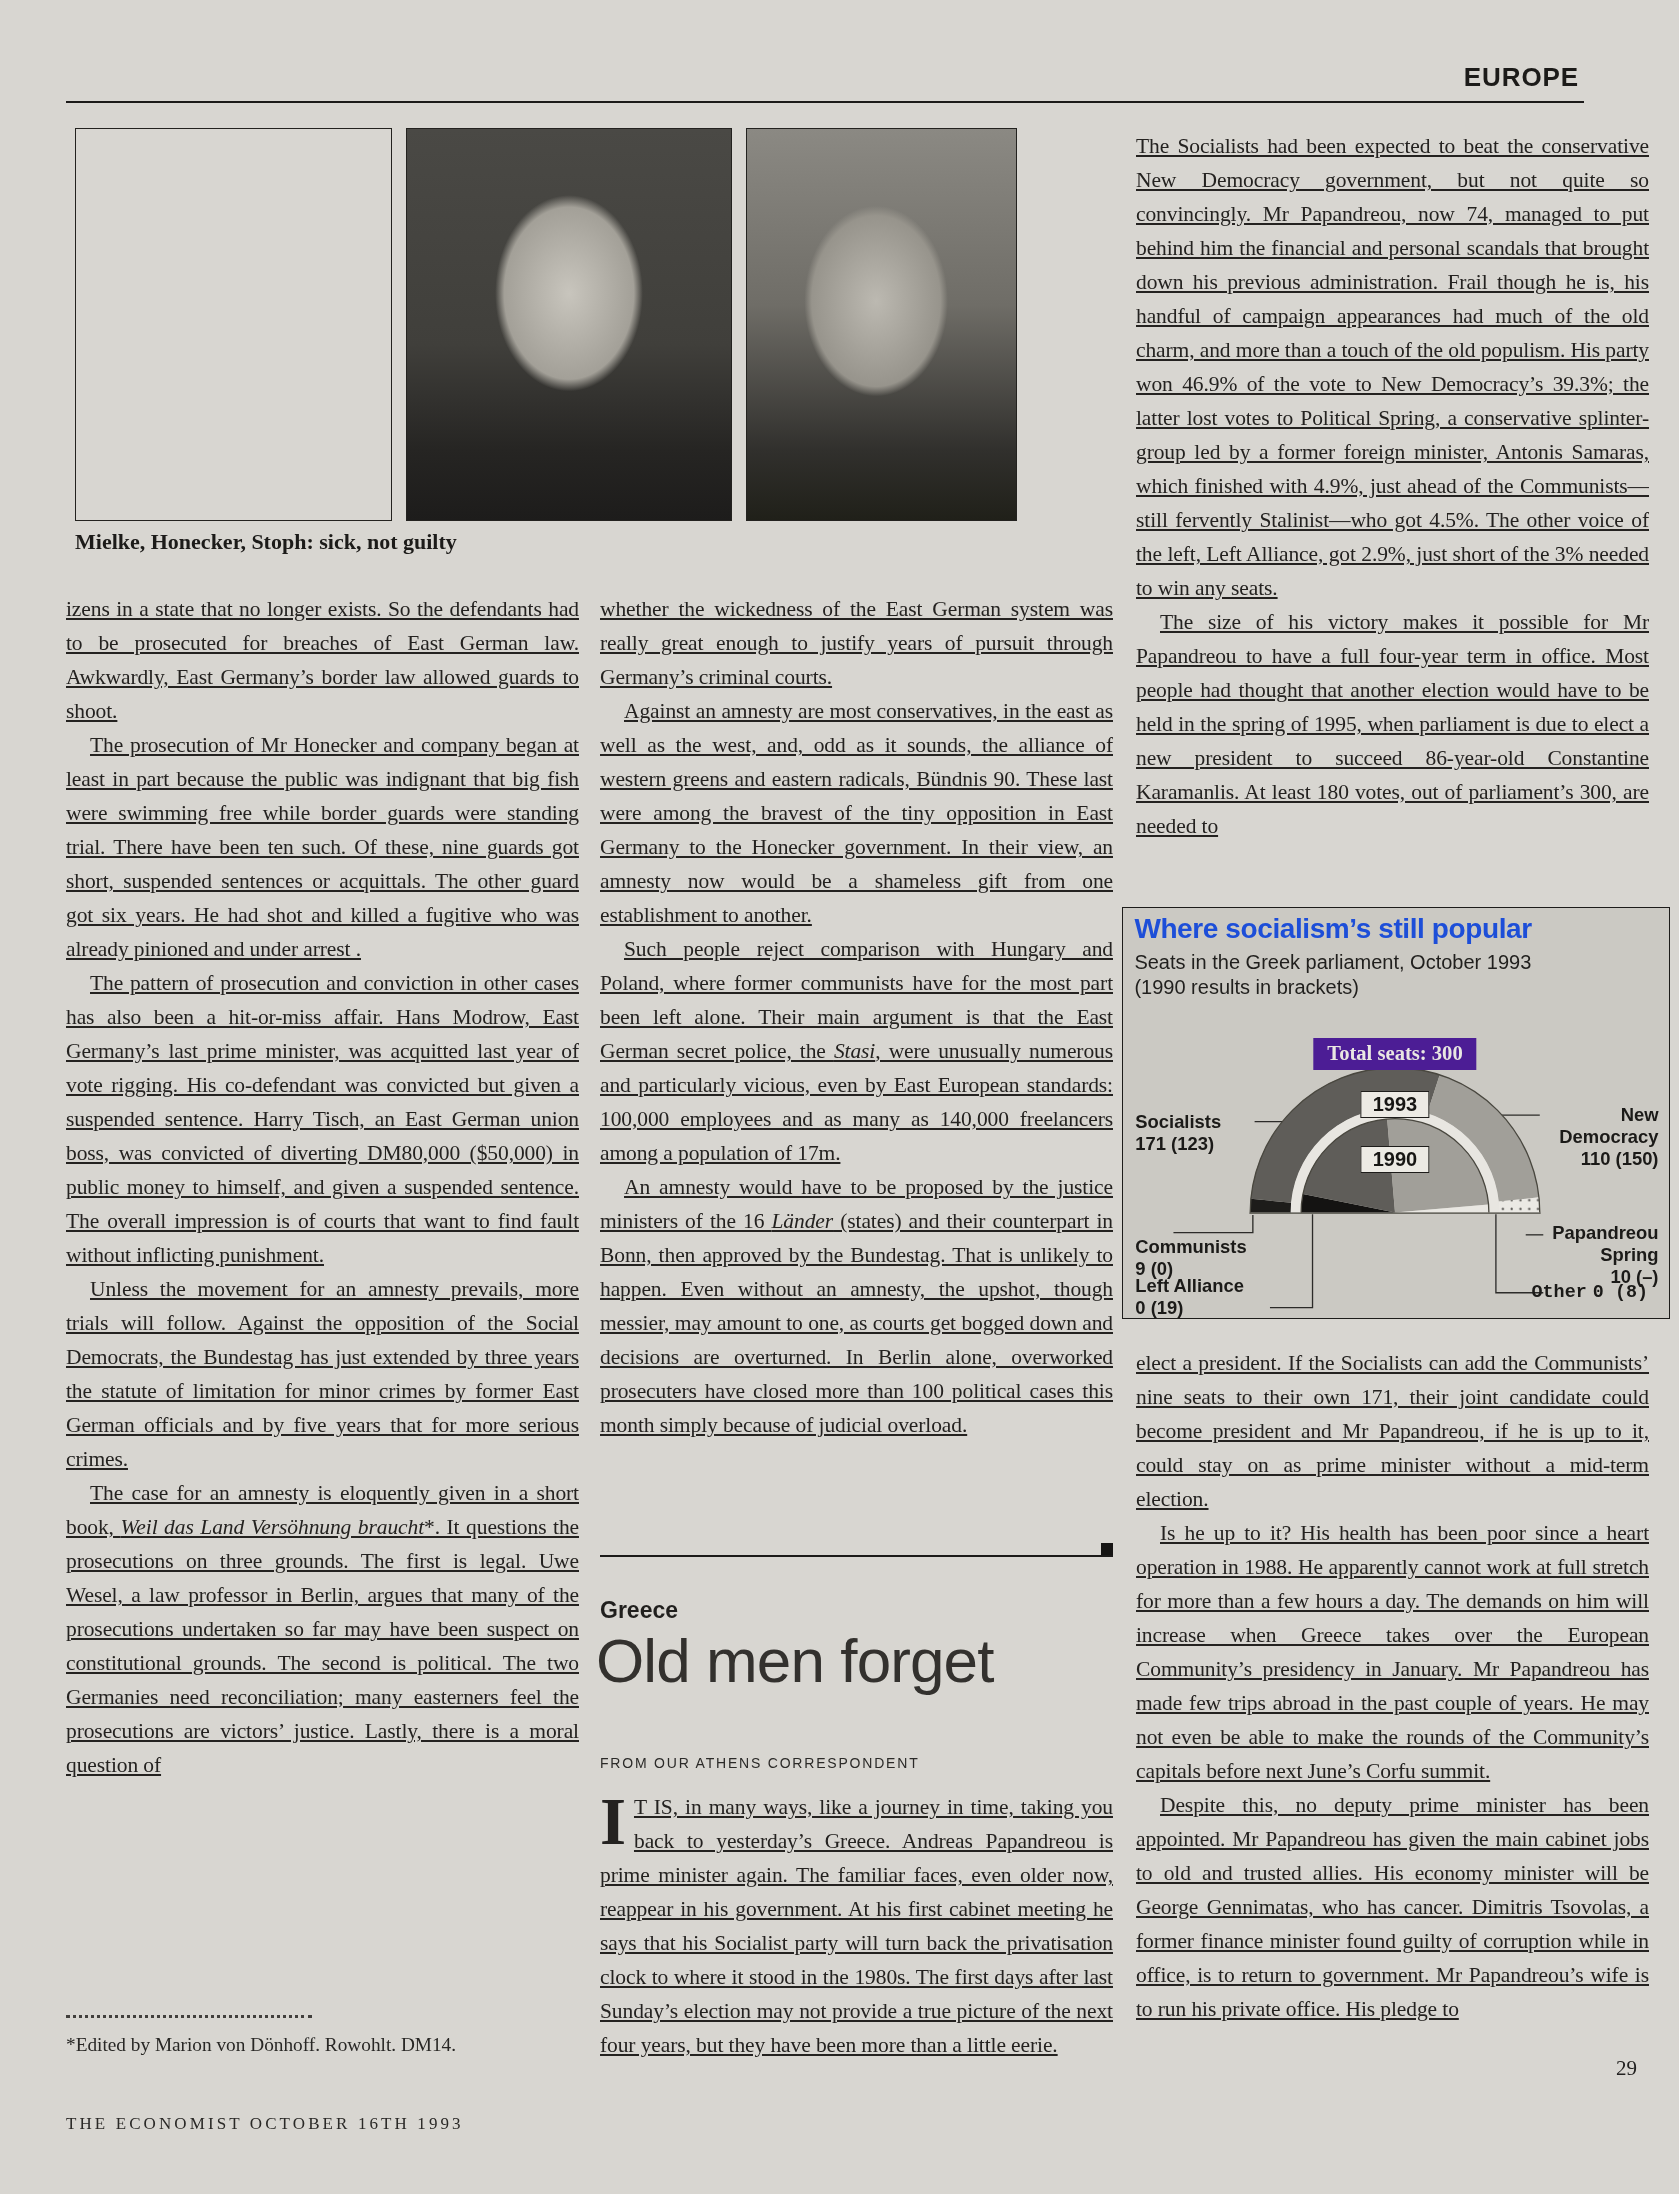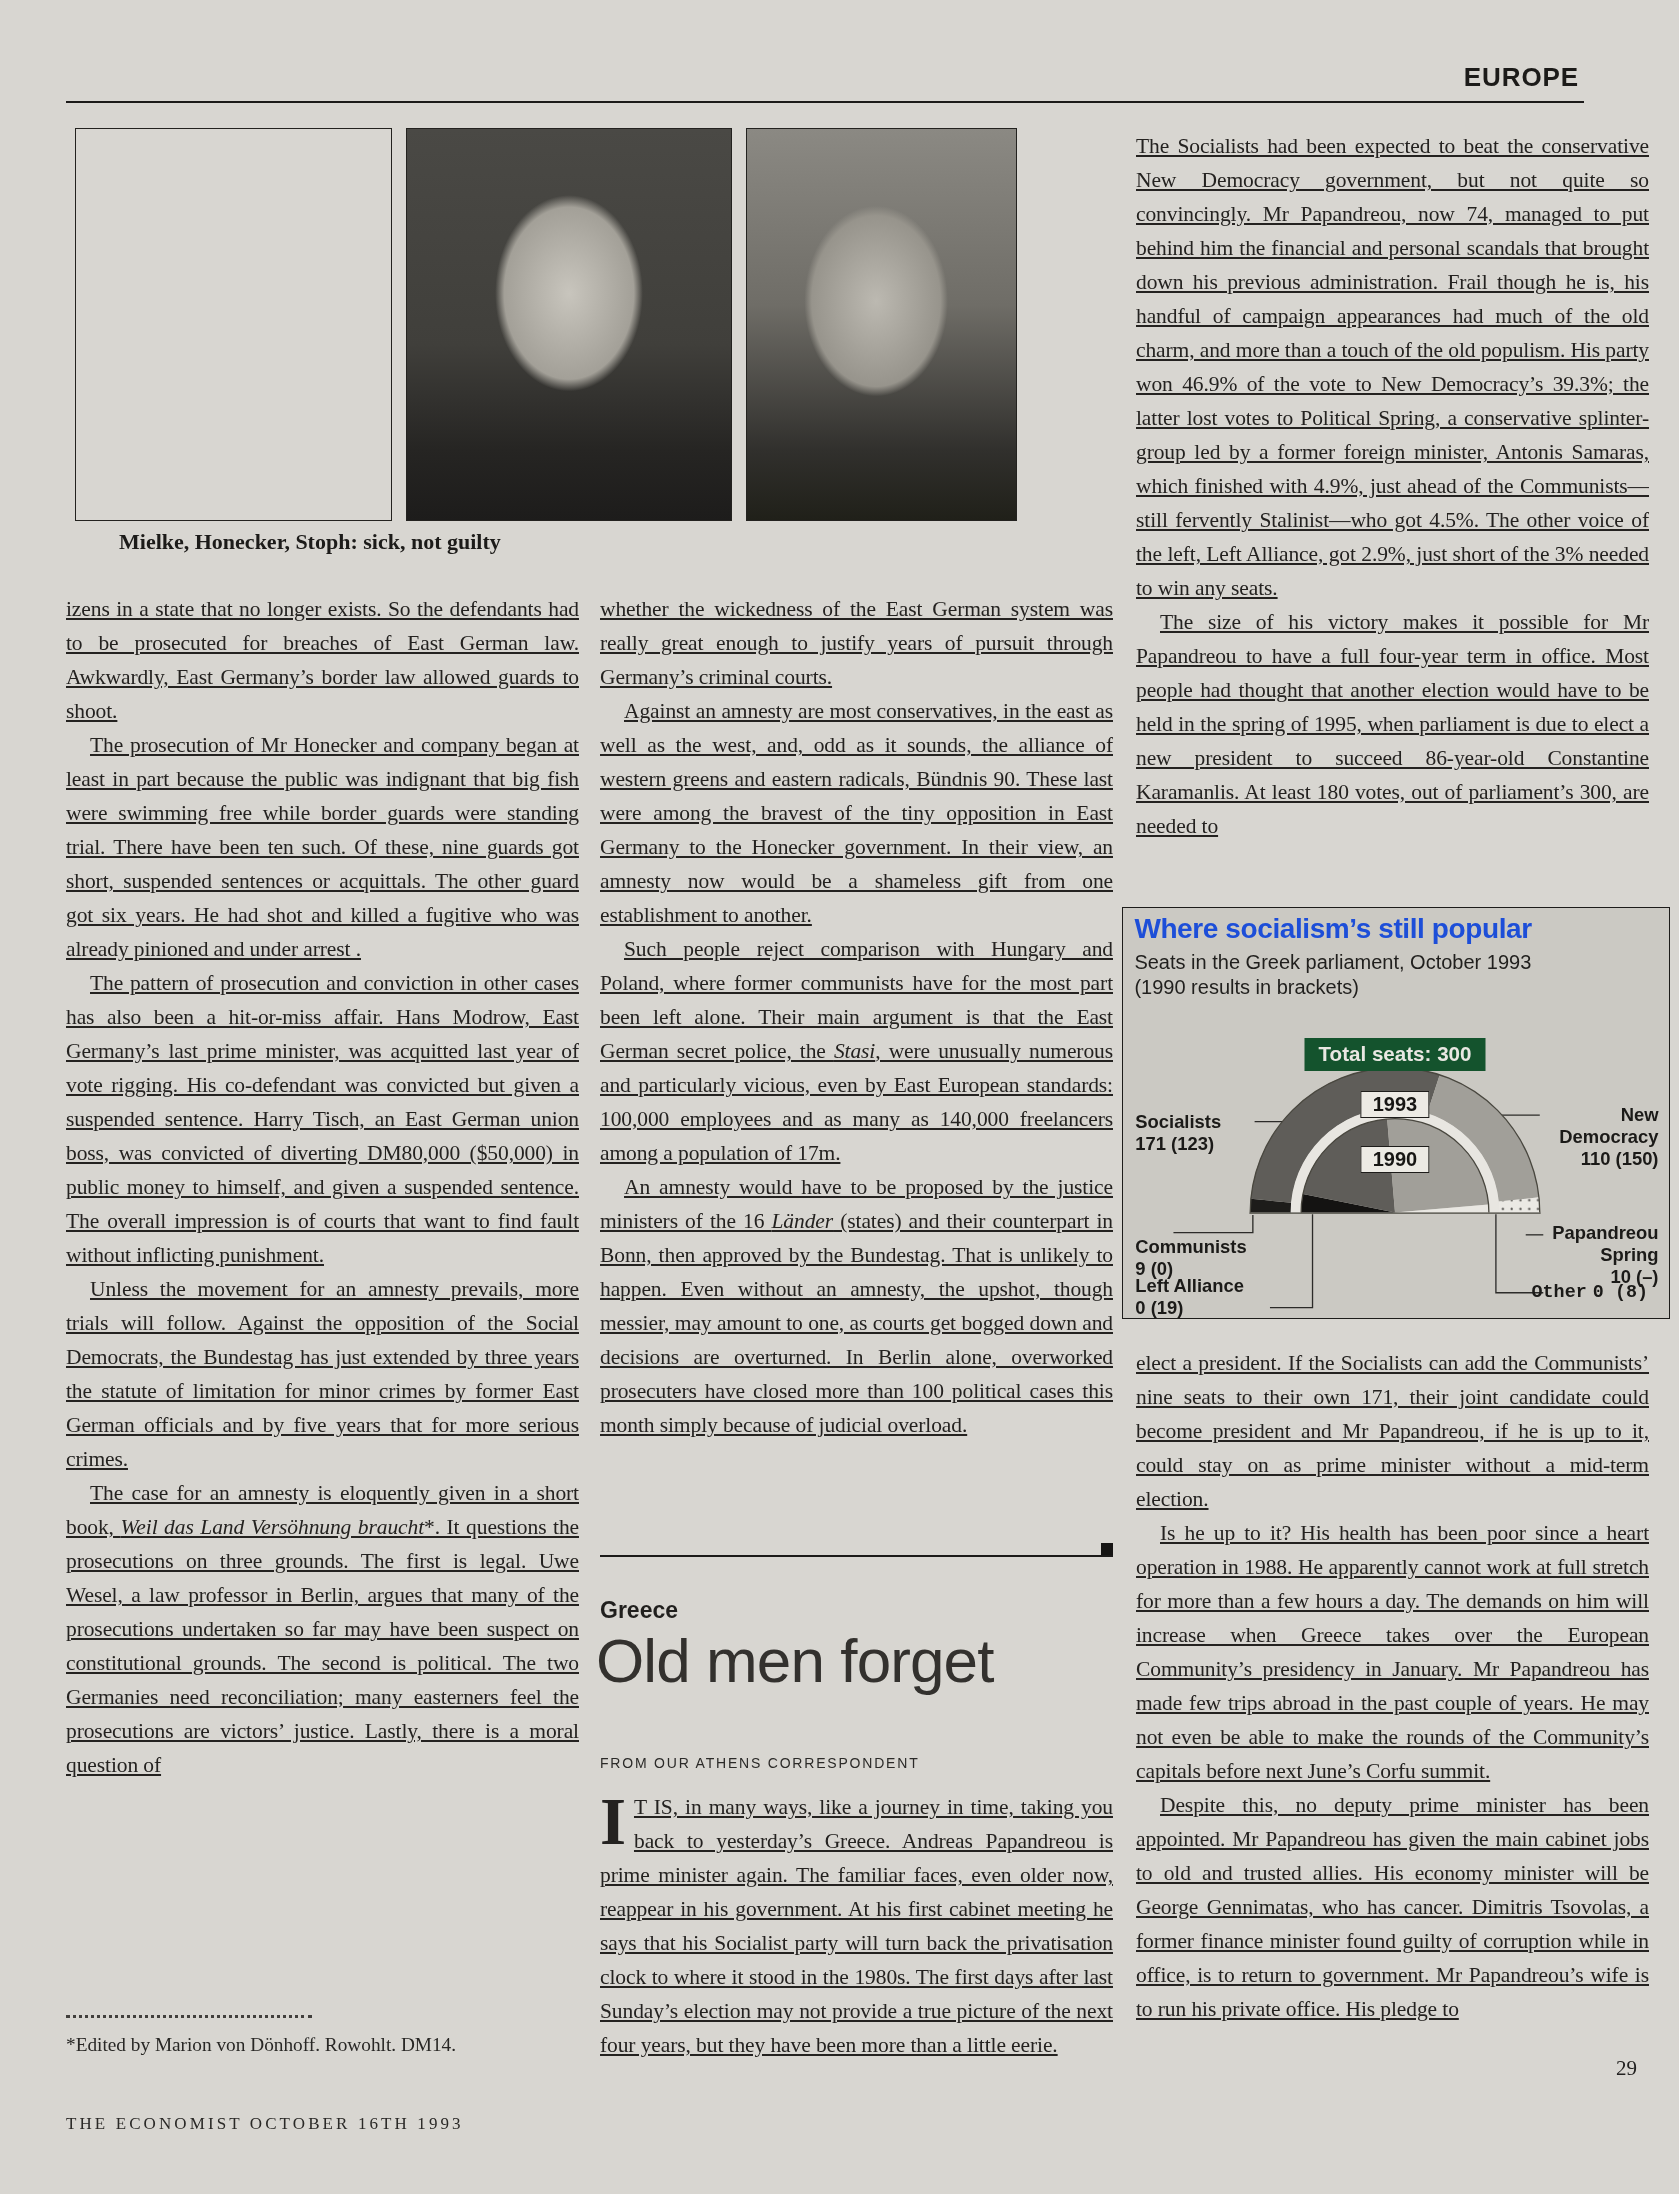--- a/index.html
+++ b/index.html
@@ -15,21 +15,21 @@
   .photo{position:absolute;top:128px;height:393px;border:1.3px solid #23221f;box-sizing:border-box;}
   #photo-mielke{left:75px;width:317px;
     background:radial-gradient(ellipse 46% 42% at 55% 40%,#c3c0b8 0%,#9b988ف 0%,#9b9890 52%,rgba(0,0,0,0) 58%),
       linear-gradient(180deg,#6b6963 0%,#55534e 55%,#32312e 82%,#232220 100%);}
   #photo-honecker{left:406px;width:326px;
     background:radial-gradient(ellipse 40% 44% at 50% 42%,#c8c5bd 0%,#a3a098 50%,rgba(0,0,0,0) 57%),
       linear-gradient(180deg,#4a4945 0%,#403f3b 55%,#262523 82%,#1d1c1b 100%);}
   #photo-stoph{left:746px;width:271px;
     background:radial-gradient(ellipse 46% 42% at 48% 44%,#bcb9b1 0%,#97948c 52%,rgba(0,0,0,0) 58%),
       linear-gradient(180deg,#8b8983 0%,#6f6d67 45%,#31302d 82%,#202019 100%);}
-  .photo-caption{position:absolute;left:75px;top:529px;font-weight:bold;font-size:22px;color:#1c1b19;margin-left:44px;}
+  .photo-caption{position:absolute;left:75px;top:529px;font-weight:bold;font-size:22px;color:#1c1b19;}
 
   
   .col{position:absolute;width:513px;font-size:21.5px;line-height:34px;text-align:justify;
        overflow:hidden;letter-spacing:-0.1px;text-decoration:underline;}
   .col p{margin:0;padding:0;hyphens:auto;-webkit-hyphens:auto;}
   .col p + p{text-indent:24px;}
   #col1{left:66px;top:592px;height:1411px;}
   #col2a{left:600px;top:592px;height:944px;}
   #col3a{left:1136px;top:129px;height:772px;}
   #col3b{left:1136px;top:1346px;height:746px;}
@@ -53,22 +53,22 @@
     font-size:14px;letter-spacing:1.8px;color:#2b2a28;}
 
   
   .chart{position:absolute;left:1122px;top:907px;width:548px;height:412px;background:#cbc9c3;
     border:1.8px solid #1d1c1a;box-sizing:border-box;}
   .chart-title{position:absolute;left:11.4px;top:5.3px;font-family:"Liberation Sans",sans-serif;
     font-weight:bold;font-size:28px;letter-spacing:-0.4px;color:#1d4ed8;}
   .chart-subtitle{position:absolute;left:11.4px;top:42px;font-family:"Liberation Sans",sans-serif;
     font-size:20px;line-height:25px;color:#201f1d;}
   #parliament-svg{position:absolute;left:0;top:0;width:544px;height:408px;}
-  .badge{position:absolute;left:272px;transform:translateX(-50%);top:130px;background:#14532d;
-    color:#e9e7e2;font-family:Liberation Sans, sans-serif;font-weight:bold;font-size:20.6px;padding:4.4px 14px;}
+  .badge{position:absolute;left:272px;transform:translateX(-50%);top:130px;background:#4c1d95;
+    color:#e9e7e2;font-family:Liberation Serif, serif;font-weight:bold;font-size:20.6px;padding:4.4px 14px;}
   .yearbox{position:absolute;left:272px;transform:translateX(-50%);font-family:"Liberation Sans",sans-serif;
     font-weight:bold;font-size:20px;background:#eceae4;border:1.8px solid #1d1c1a;padding:0.9px 11.4px;color:#171614;}
   .y1993{top:183px;} .y1990{top:238px;}
   .clabel{position:absolute;font-family:"Liberation Sans",sans-serif;font-weight:bold;font-size:18.4px;
     line-height:22px;color:#1b1a18;}
   .clabel .cname,.clabel .cval{display:block;}
   #lbl-socialists{left:12.3px;top:203px;}
   #lbl-nd{right:10.5px;top:196px;text-align:right;width:123px;}
   #lbl-communists{left:12.3px;top:328px;}
   #lbl-la{left:12.3px;top:367px;}

